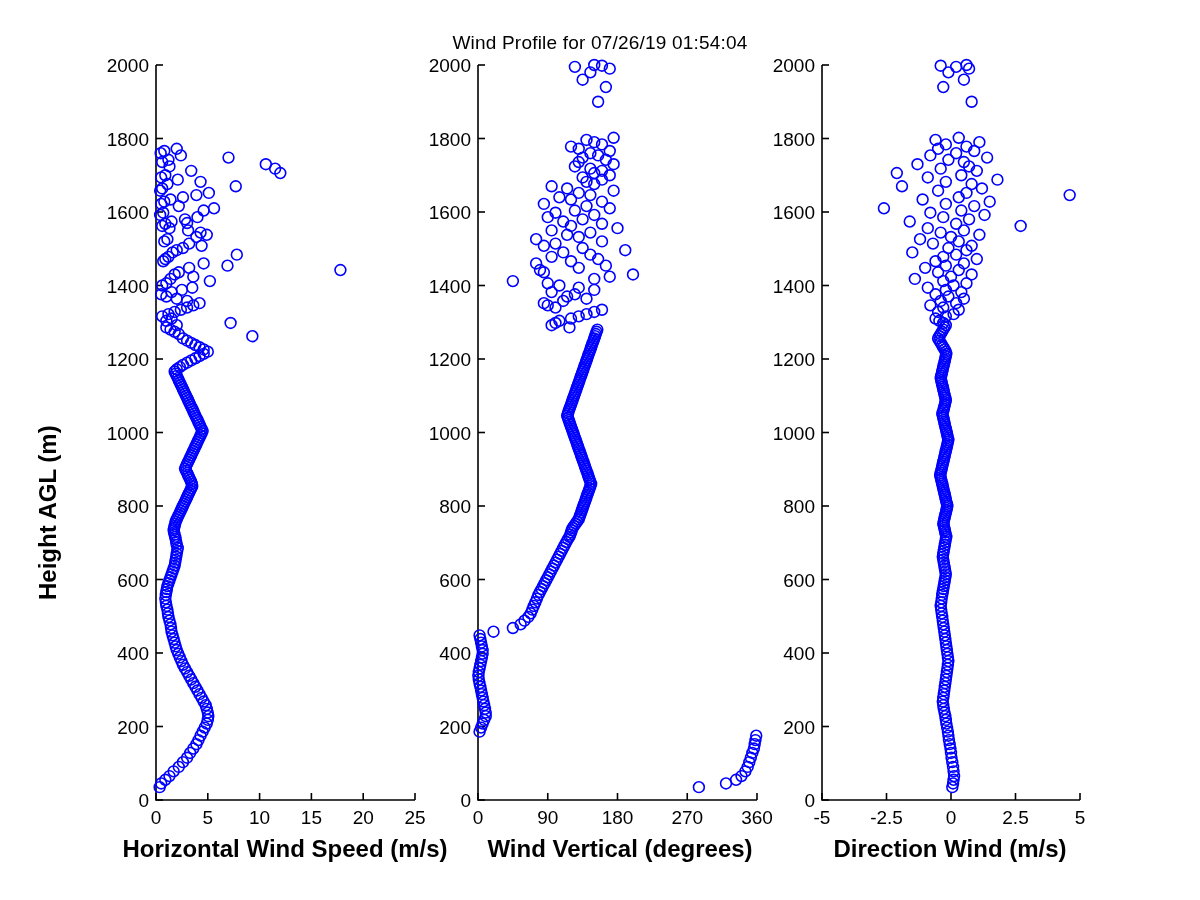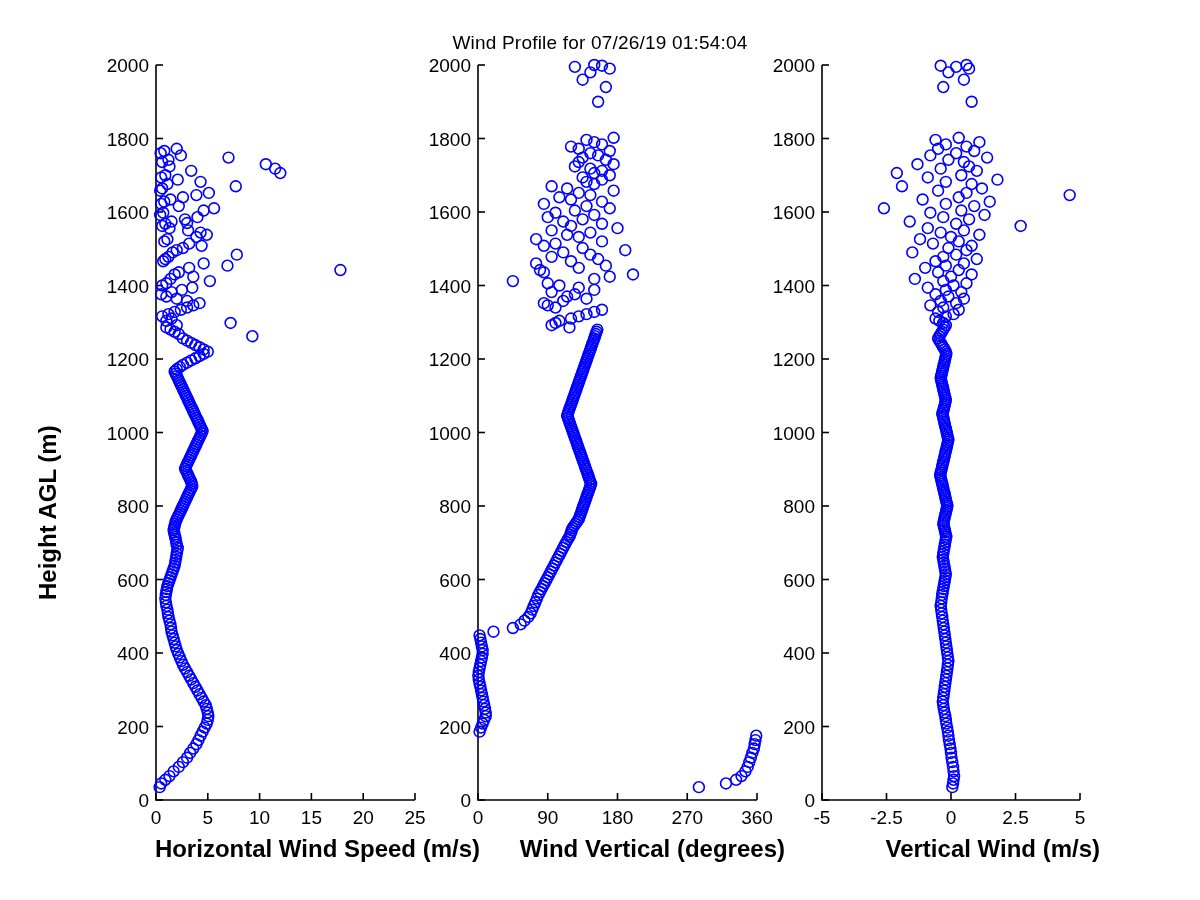--- a/index.html
+++ b/index.html
@@ -4,21 +4,21 @@
 <style>
   html,body{margin:0;padding:0;background:#ffffff;}
   body{width:1200px;height:900px;position:relative;overflow:hidden;
        font-family:"Liberation Sans",sans-serif;color:#000;}
   #figure{position:absolute;left:0;top:0;width:1148px;height:900px;}
   .fig-title{position:absolute;left:0;top:32px;width:1200px;text-align:center;
        font-size:19px;letter-spacing:0.2px;}
   .ylabel{position:absolute;font-size:24px;font-weight:bold;
        transform:rotate(-90deg);transform-origin:left top;white-space:nowrap;}
   .xlabel{position:absolute;font-size:24px;font-weight:bold;white-space:nowrap;
-       text-align:right;}
+       text-align:center;}
   .panel{position:absolute;}
   .panel svg{display:block;overflow:visible;}
   .tick-text{font-family:"Liberation Sans",sans-serif;font-size:19px;fill:#000;}
   .axis-line{stroke:#000;stroke-width:1.6;fill:none;}
   .tickmark{stroke:#000;stroke-width:1.6;}
   .marker{fill:none;stroke:#0000ff;stroke-width:1.6;}
 </style>
 </head>
 <body>
 
@@ -911,15 +911,15 @@
           <circle cx="969.06" cy="68.67" r="5.4" class="marker" stroke="#0000ff"></circle>
           <circle cx="956.16" cy="66.84" r="5.4" class="marker" stroke="#0000ff"></circle>
           <circle cx="940.68" cy="65.74" r="5.4" class="marker" stroke="#0000ff"></circle>
           <circle cx="966.48" cy="65.00" r="5.4" class="marker" stroke="#0000ff"></circle>
         </g>
       </svg>
     </div>
 
   <div class="xlabel" style="left:90px; top:835px; width:390px;">Horizontal Wind Speed (m/s)</div>
   <div class="xlabel" style="left:455px; top:835px; width:330px;">Wind Vertical (degrees)</div>
-  <div class="xlabel" style="left:800px; top:835px; width:300px;">Vertical Wind (m/s)</div>
+  <div class="xlabel" style="left:800px; top:835px; width:300px;">Direction Wind (m/s)</div>
 
 </div>
 
 </body></html>

